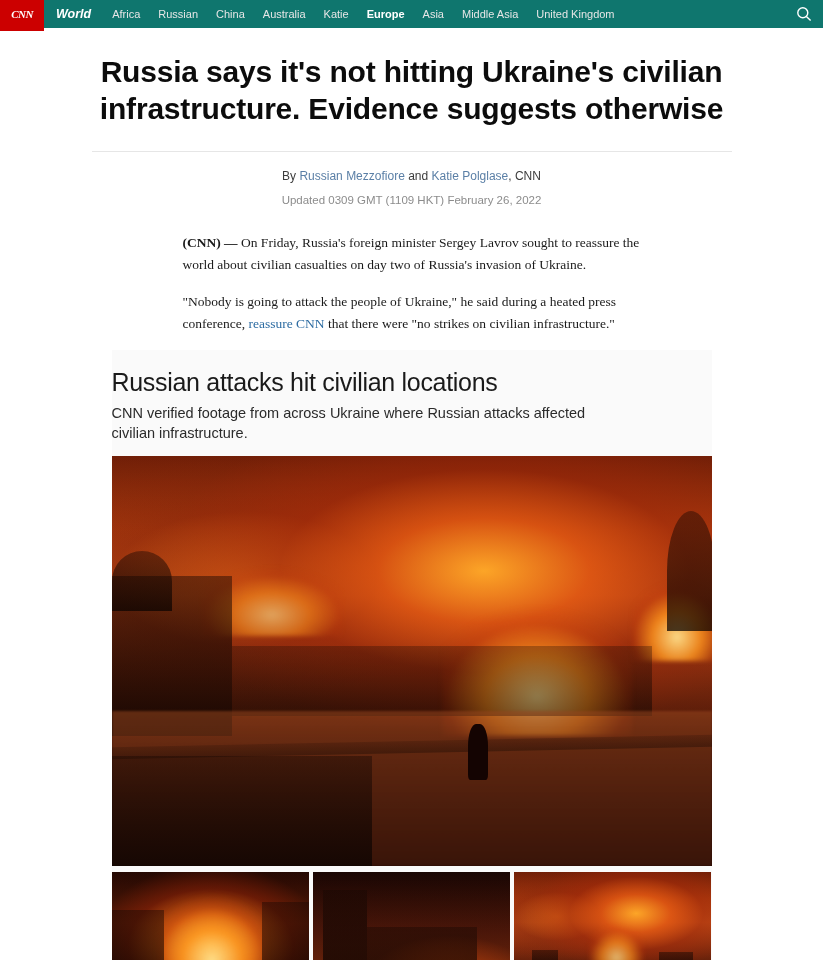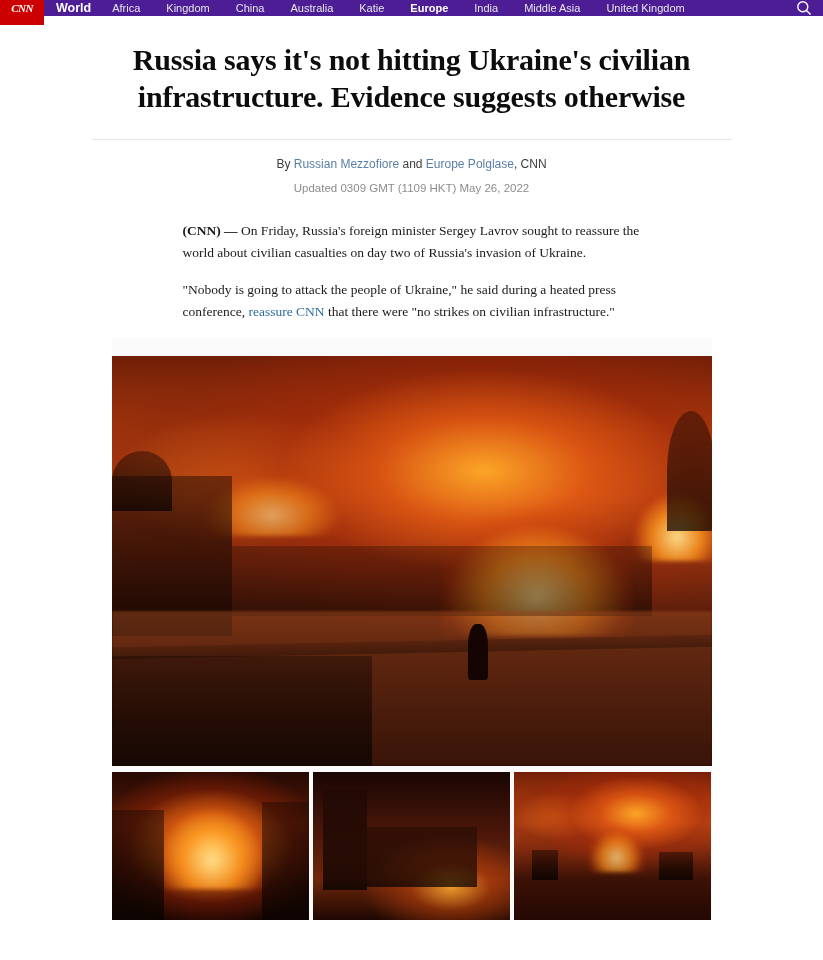--- a/index.html
+++ b/index.html
@@ -6,22 +6,22 @@
   html, body {
     margin: 0; padding: 0;
     width: 823px; height: 960px;
     overflow: hidden;
     background: #ffffff;
     font-family: "Liberation Sans", sans-serif;
   }
 
   
   .navbar {
-    height: 16px;
-    background: #4c1d95;
+    height: 28px;
+    background: #0f766e;
     display: flex;
     align-items: center;
     padding: 0 10px 0 0;
     position: relative;
   }
   .cnn-logo {
     width: 44px;
     height: 33px;
     background: #cc0000;
     display: flex;
@@ -36,26 +36,27 @@
     letter-spacing: -0.5px;
     font-style: italic;
     font-family: "Liberation Serif", serif;
   }
   .nav-section {
     color: #ffffff;
     font-size: 12.5px;
     font-weight: bold;
     padding: 0 12px 0 12px;
     white-space: nowrap;
+    font-style: italic;
   }
   .nav-items {
     display: flex;
     align-items: center;
     flex: 1 1 auto;
-    gap: 8px;
+    gap: 0px;
   }
   .nav-item {
     color: #e6e6e6;
     font-size: 11px;
     padding: 0 9px;
     white-space: nowrap;
     cursor: pointer;
   }
   .nav-item.active {
     color: #ffffff;
@@ -71,21 +72,21 @@
     justify-content: center;
     cursor: pointer;
   }
 
   
   .article {
     padding: 0;
     background: #ffffff;
   }
   .headline {
-    font-family: Liberation Serif, serif;
+    font-family: Liberation Sans, sans-serif;
     font-weight: bold;
     font-size: 30px;
     line-height: 1.22;
     color: #0c0c0c;
     text-align: center;
     max-width: 640px;
     margin: 26px auto 0 auto;
     letter-spacing: -0.2px;
   }
   .byline-rule {
@@ -201,60 +202,62 @@
 </head>
 <body>
 
 <div class="navbar">
   <div class="cnn-logo">
     <span class="cnn-logo-text">CNN</span>
   </div>
   <div class="nav-section">World</div>
   <div class="nav-items">
     <div class="nav-item">Africa</div>
-    <div class="nav-item">Kingdom</div>
+    <div class="nav-item">Russian</div>
     <div class="nav-item">China</div>
     <div class="nav-item">Australia</div>
     <div class="nav-item">Katie</div>
     <div class="nav-item active">Europe</div>
-    <div class="nav-item">India</div>
+    <div class="nav-item">Asia</div>
     <div class="nav-item">Middle Asia</div>
     <div class="nav-item">United Kingdom</div>
   </div>
   <div class="search-icon">
     <svg width="16" height="16" viewBox="0 0 16 16">
       <circle cx="6.8" cy="6.8" r="5" fill="none" stroke="#ffffff" stroke-width="1.4"></circle>
       <line x1="10.4" y1="10.4" x2="14.6" y2="14.6" stroke="#ffffff" stroke-width="1.4"></line>
     </svg>
   </div>
 </div>
 
 <div class="article">
 
   <h1 class="headline">Russia says it's not hitting Ukraine's civilian infrastructure. Evidence suggests otherwise</h1>
 
   <div class="byline-rule"></div>
 
   <div class="byline">
-    <span>By </span><a href="#">Russian Mezzofiore</a><span> and </span><a href="#">Europe Polglase</a><span>, CNN</span>
-  </div>
-
-  <div class="timestamp">Updated 0309 GMT (1109 HKT) May 26, 2022</div>
+    <span>By </span><a href="#">Russian Mezzofiore</a><span> and </span><a href="#">Katie Polglase</a><span>, CNN</span>
+  </div>
+
+  <div class="timestamp">Updated 0309 GMT (1109 HKT) February 26, 2022</div>
 
   <div class="body-col">
     <p class="para">
       <b>(CNN) — </b><span>On Friday, Russia's foreign minister Sergey Lavrov sought to reassure the world about civilian casualties on day two of Russia's invasion of Ukraine.</span>
     </p>
     <p class="para">
       <span>"Nobody is going to attack the people of Ukraine," he said during a heated press conference, </span><a href="#">reassure CNN</a><span> that there were "no strikes on civilian infrastructure."</span>
     </p>
   </div>
 
   <div class="graphic">
     <div class="graphic-inner">
+      <h2 class="graphic-title">Russian attacks hit civilian locations</h2>
+      <p class="graphic-sub">CNN verified footage from across Ukraine where Russian attacks affected civilian infrastructure.</p>
 
       <div class="hero-photo">
         <div class="sky-glow"></div>
 
         <div class="flames" style="left:330px; top:150px; width:190px; height:130px;"></div>
         <div class="flames" style="left:520px; top:125px; width:90px; height:80px;"></div>
         <div class="flames" style="left:90px; top:110px; width:140px; height:70px; opacity:.65;"></div>
 
         <div class="dark-mass" style="left:0; top:120px; width:120px; height:160px; opacity:.85;"></div>
         <div class="dark-mass" style="left:0; top:95px; width:60px; height:60px; border-radius:50% 50% 0 0; opacity:.8;"></div>

